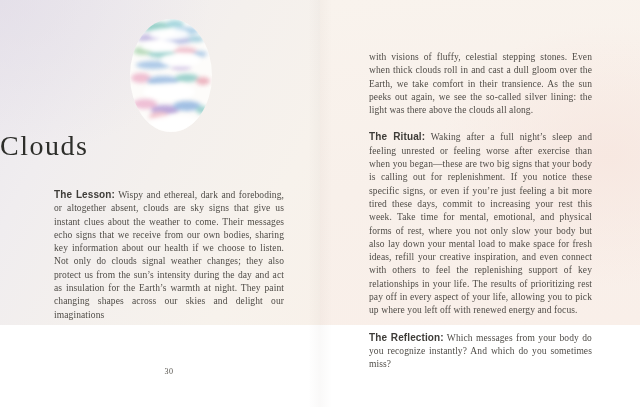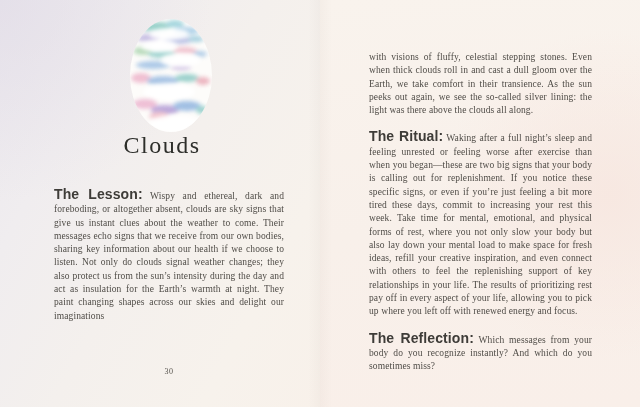--- a/index.html
+++ b/index.html
@@ -1,21 +1,21 @@
 <!DOCTYPE html>
 <html><head>
 <meta charset="utf-8">
 <style>
   * { margin:0; padding:0; box-sizing:border-box; }
   html,body { width:640px; height:407px; }
   body { font-family:"Liberation Serif", serif; overflow:hidden; }
 
   .spread { position:relative; width:640px; height:407px; display:flex; }
 
-  .page { position:relative; width:320px; height:407px; }
+  .page { position:relative; width:320px; height:325px; }
 
   .page-left {
     background:
       radial-gradient(120% 90% at 0% 0%, rgba(223,217,229,.55) 0%, rgba(223,217,229,0) 55%),
       linear-gradient(118deg, #ebe8ee 0%, #f0edef 25%, #f4f0ed 50%, #f7f2ec 78%, #f8f1ea 100%);
   }
   .page-right {
     background:
       radial-gradient(85% 65% at 90% 48%, rgba(247,229,222,.75) 0%, rgba(247,229,222,0) 62%),
       linear-gradient(175deg, #f9f3ed 0%, #f8f0ea 55%, #f9efe9 100%);
@@ -24,22 +24,22 @@
   .spine {
     position:absolute; left:308px; top:0; width:24px; height:407px;
     background:linear-gradient(90deg, rgba(120,100,90,0) 0%, rgba(120,100,90,.04) 50%, rgba(120,100,90,0) 100%);
     pointer-events:none;
   }
 
   .egg { position:absolute; left:129px; top:18px; width:84px; height:115px; }
 
   .title {
     position:absolute; top:131px; left:0; width:324px;
-    text-align:center; font-family:"Liberation Serif", serif;
-    font-size:24px; line-height:29px; letter-spacing:1.5px;
+    font-family:"Liberation Serif", serif;
+    font-size:28px; line-height:29px; letter-spacing:1.5px;
     color:#2d2e2a; font-weight:400;
   }
   .subtitle {
     position:absolute; top:160px; left:0; width:324px;
     text-align:center; font-style:italic; font-weight:600;
     font-size:17px; line-height:19px; letter-spacing:.5px;
     color:#33342f;
   }
 
   .textcol {
@@ -48,21 +48,21 @@
     letter-spacing:.1px;
   }
   .textcol-left  { left:54px;  top:188px; width:230px; }
   .textcol-right { left:49px;  top:51px;  width:223px; }
 
   .para { margin-bottom:13px; }
   .para:last-child { margin-bottom:6px; }
 
   .sec-head {
     font-family:"Liberation Sans", sans-serif;
-    font-weight:700; font-size:14px; color:#3e3c38; letter-spacing:.1px;
+    font-weight:700; font-size:10px; color:#3e3c38; letter-spacing:.1px;
   }
 
   .pagenum {
     position:absolute; top:367px; text-align:center;
     font-size:8px; color:#55524c; letter-spacing:.5px;
   }
   .pagenum-left  { left:54px; width:230px; }
   .pagenum-right { left:49px; width:223px; }
 </style>
 </head>

